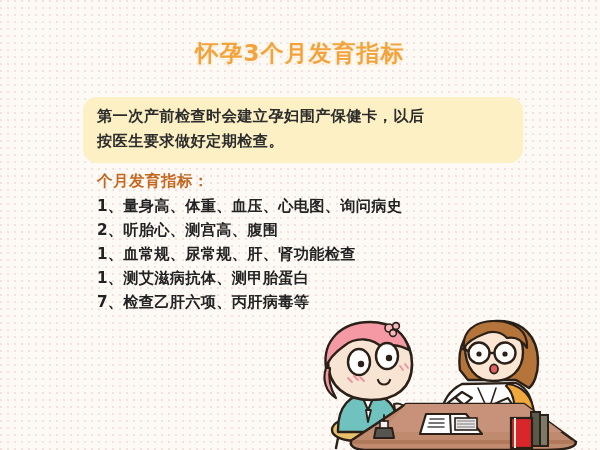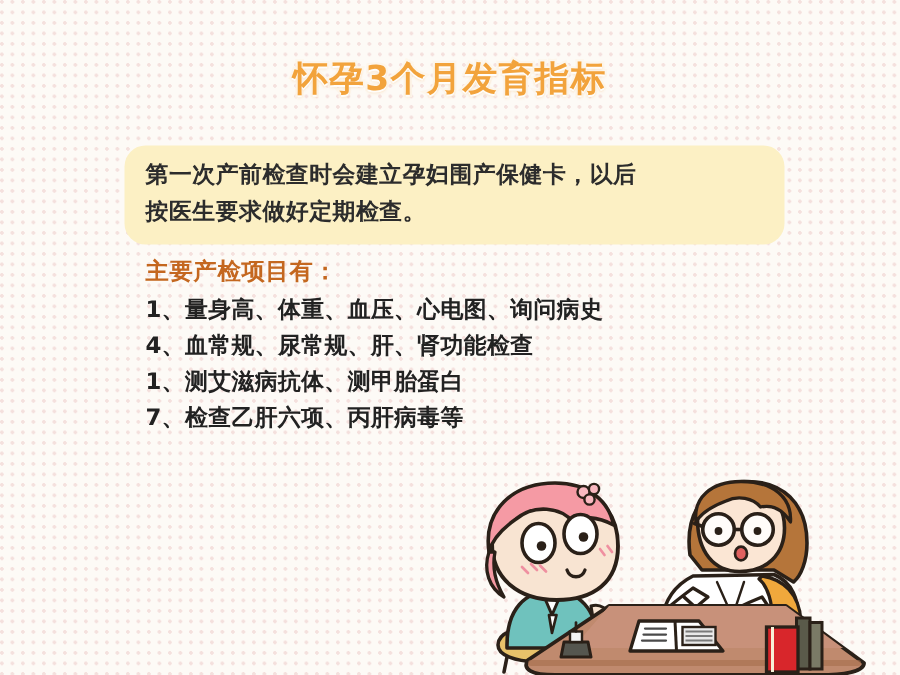--- a/index.html
+++ b/index.html
@@ -107,23 +107,24 @@
   <div id="title-block">
     <span id="title">怀孕3个月发育指标</span>
   </div>
 
   <div id="intro-box">
     <div class="intro-line">第一次产前检查时会建立孕妇围产保健卡，以后</div>
     <div class="intro-line">按医生要求做好定期检查。</div>
   </div>
 
   <div id="list-block">
-    <div id="list-heading">主要产检项目有：</div>
+    <div id="list-heading">个月发育指标：</div>
     <div class="list-item">1、量身高、体重、血压、心电图、询问病史</div>
-    <div class="list-item">4、血常规、尿常规、肝、肾功能检查</div>
+    <div class="list-item">2、听胎心、测宫高、腹围</div>
+    <div class="list-item">1、血常规、尿常规、肝、肾功能检查</div>
     <div class="list-item">1、测艾滋病抗体、测甲胎蛋白</div>
     <div class="list-item">7、检查乙肝六项、丙肝病毒等</div>
   </div>
 
   <div id="illustration">
     <svg width="290" height="132" viewBox="0 0 290 132" xmlns="http://www.w3.org/2000/svg">
 
       <g>
 
         <path d="M150 52 C146 22 162 4 186 3 C212 2 228 18 228 44 C228 56 224 66 219 70 L206 62 L158 62 Z" fill="#b5753a" stroke="#2a2018" stroke-width="2.4" stroke-linejoin="round"></path>

